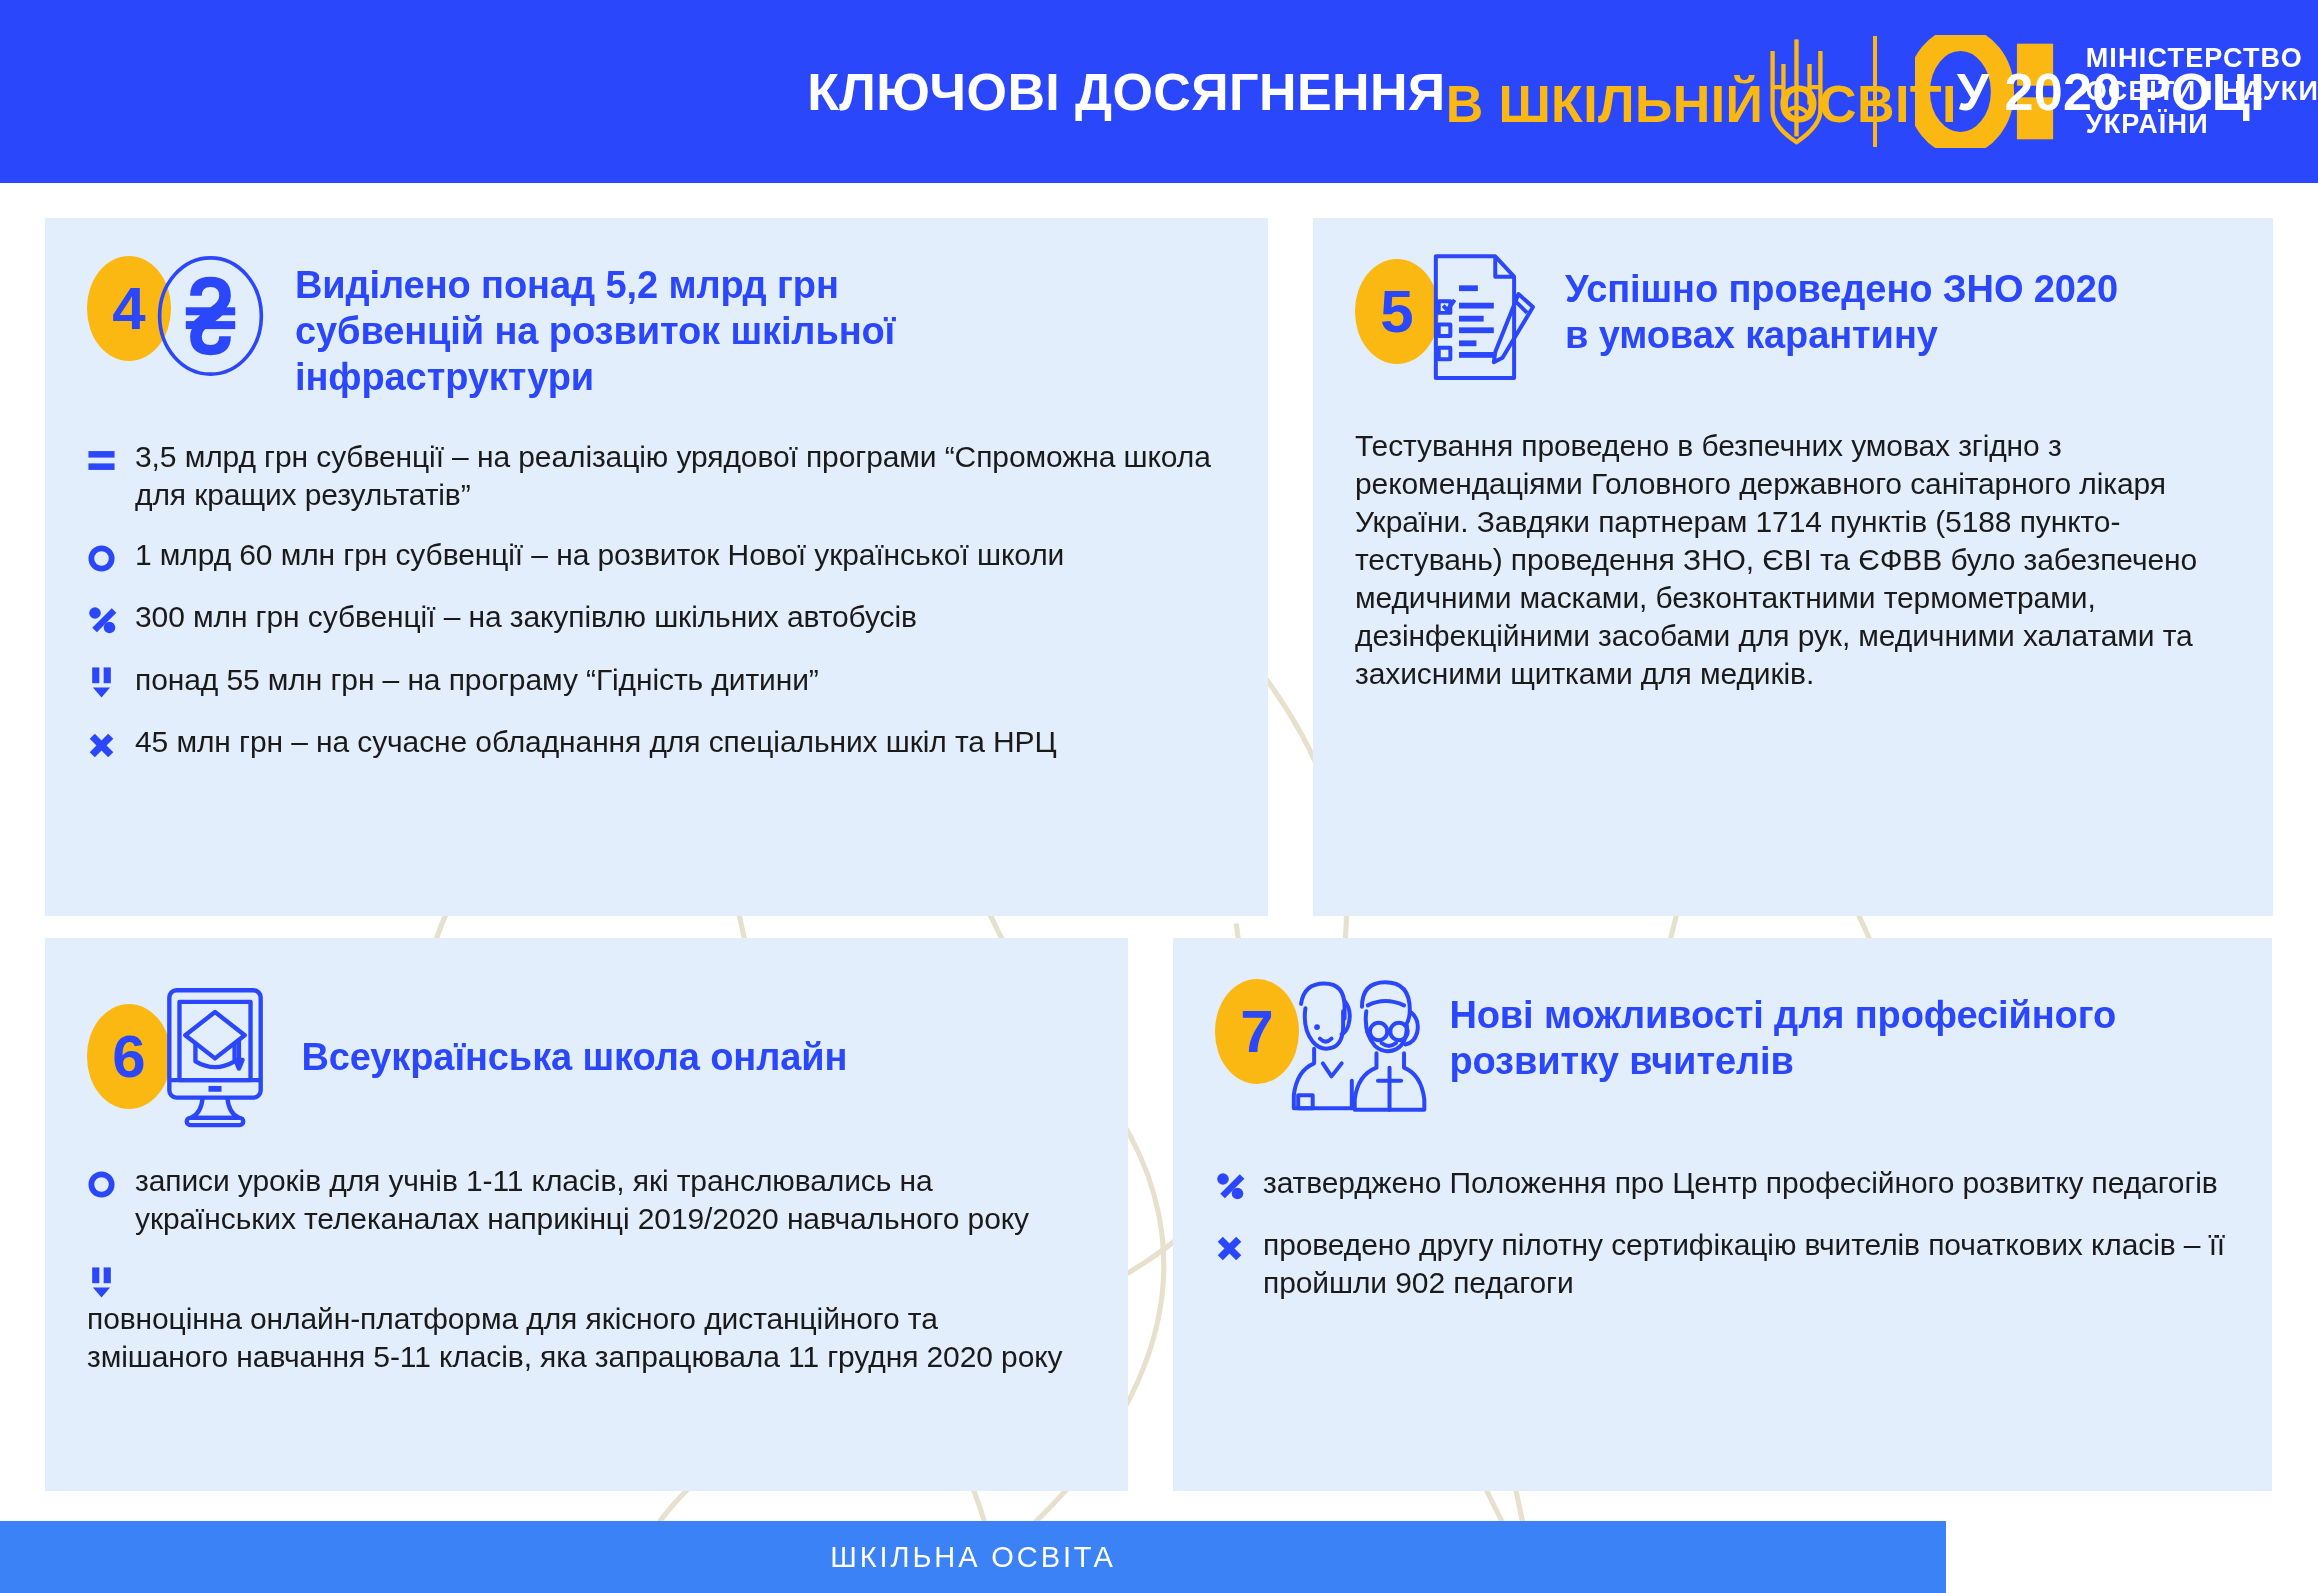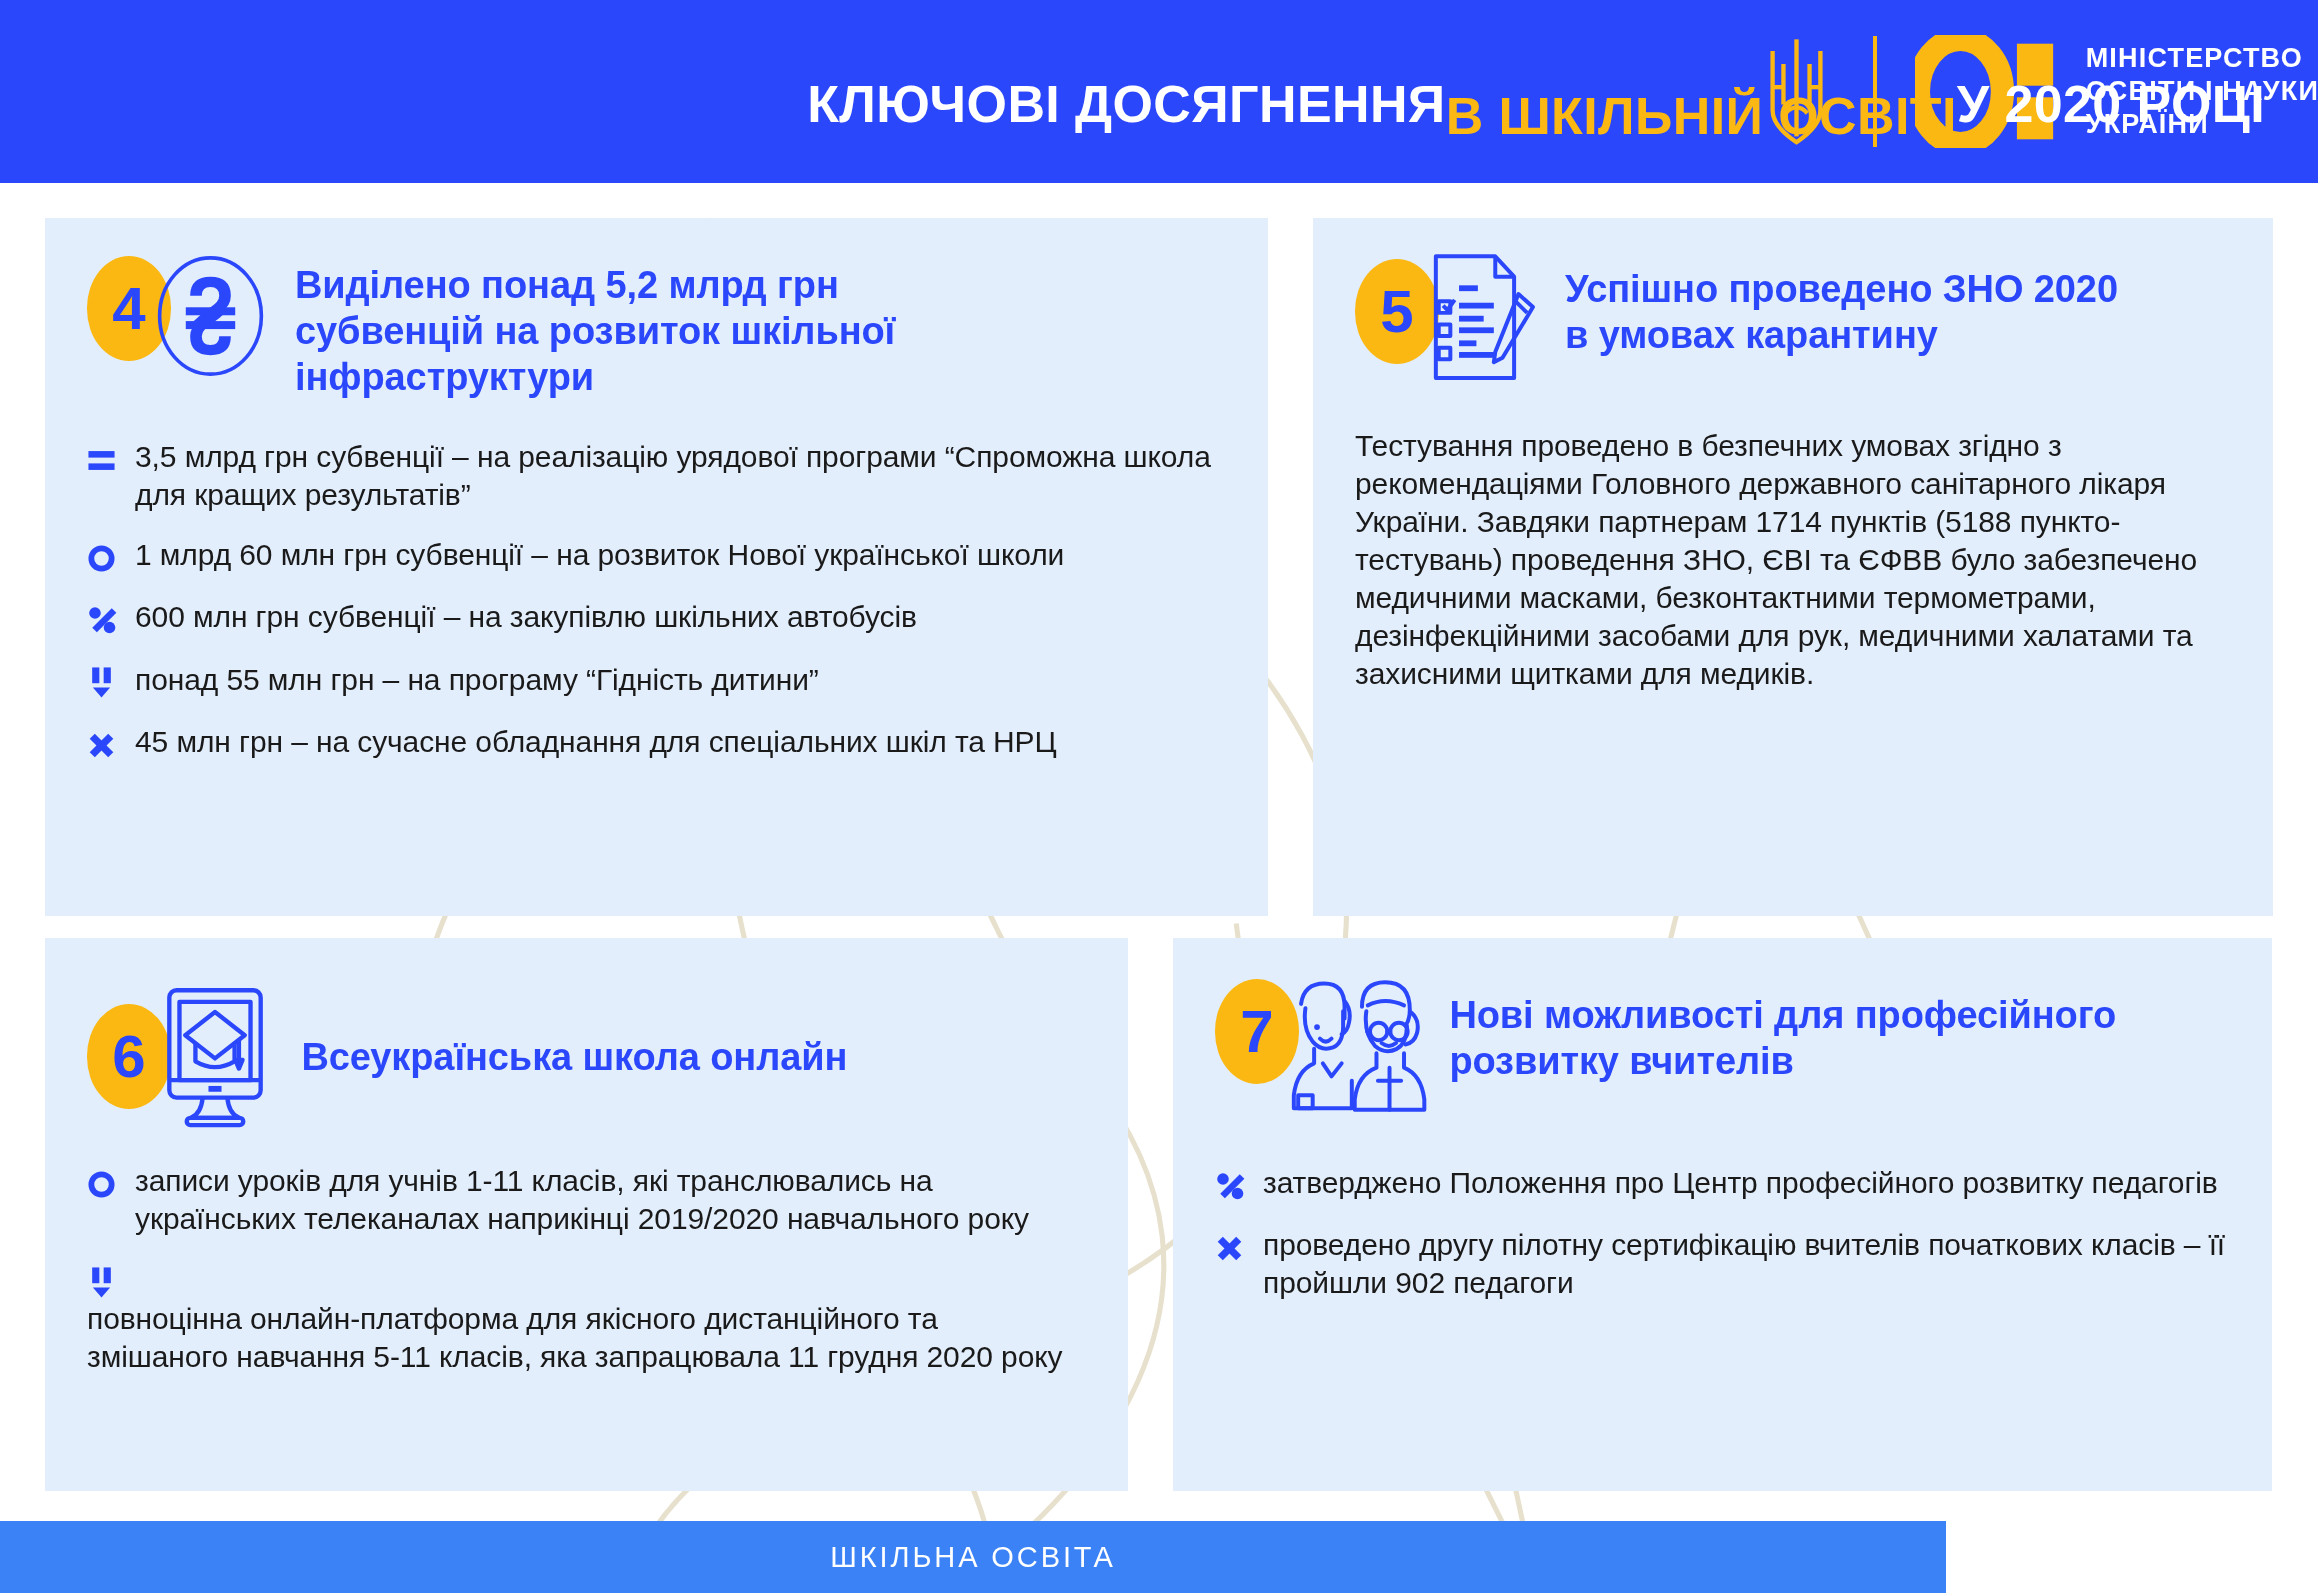--- a/index.html
+++ b/index.html
@@ -23,21 +23,21 @@
   }
   .logo-wrap{display:flex;align-items:center;margin-left:116px;}
   .trident{width:77px;height:113px;}
   .logo-div{width:3.6px;height:111px;background:#FBB812;margin:0 38px;}
   .om-mark{width:143px;height:113px;}
   .min-name{
     margin-left:28px;color:#ffffff;font-weight:bold;
     font-size:27px;line-height:33px;letter-spacing:1.2px;
   }
   .hdr-title{
-    position:absolute;left:0;right:0;top:12px;height:183px;
+    position:absolute;left:0;right:0;top:0;height:183px;
     display:flex;align-items:center;justify-content:flex-end;
     padding-right:54px;box-sizing:border-box;
     font-size:52px;font-weight:bold;letter-spacing:0.4px;
     color:#ffffff;white-space:nowrap;
   }
   .hdr-title .accent{color:#FBB812;margin-top:24px;}
 
   
   .grid{position:absolute;top:218px;left:45px;width:2228px;z-index:2;}
   .row{display:flex;}
@@ -182,21 +182,21 @@
             <div class="btext">1 млрд 60 млн грн субвенції – на розвиток Нової української школи</div>
           </div>
           <div class="bullet">
             <div class="bmark">
               <svg width="30.5" height="30.5" viewBox="0 0 42 42">
                 <rect x="4" y="18.5" width="38" height="9" fill="#2B47FC" transform="rotate(-45 21 21)"></rect>
                 <circle cx="11" cy="11" r="8" fill="#2B47FC"></circle>
                 <circle cx="31" cy="31" r="8" fill="#2B47FC"></circle>
               </svg>
             </div>
-            <div class="btext">600 млн грн субвенції – на закупівлю шкільних автобусів</div>
+            <div class="btext">300 млн грн субвенції – на закупівлю шкільних автобусів</div>
           </div>
           <div class="bullet">
             <div class="bmark">
               <svg width="29" height="33" viewBox="0 0 40 46">
                 <rect x="7" y="2" width="10" height="22" fill="#2B47FC"></rect>
                 <rect x="23" y="2" width="10" height="22" fill="#2B47FC"></rect>
                 <polygon points="8,30 32,30 20,44" fill="#2B47FC"></polygon>
               </svg>
             </div>
             <div class="btext">понад 55 млн грн – на програму “Гідність дитини”</div>

